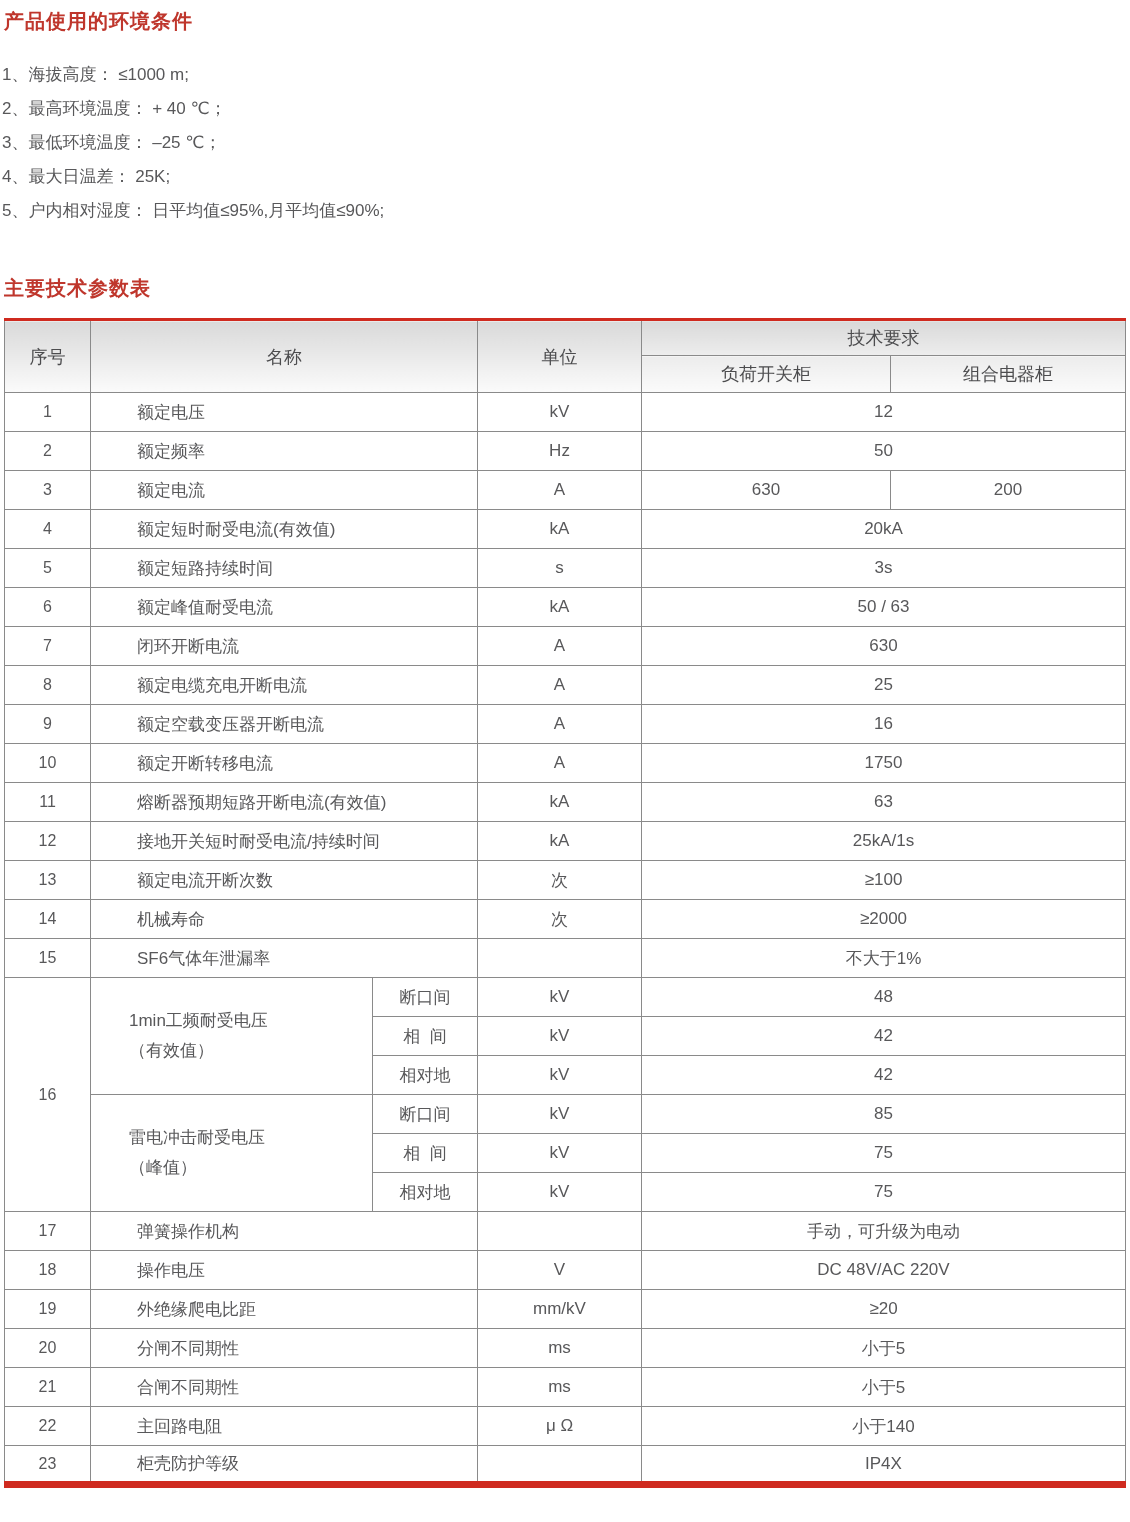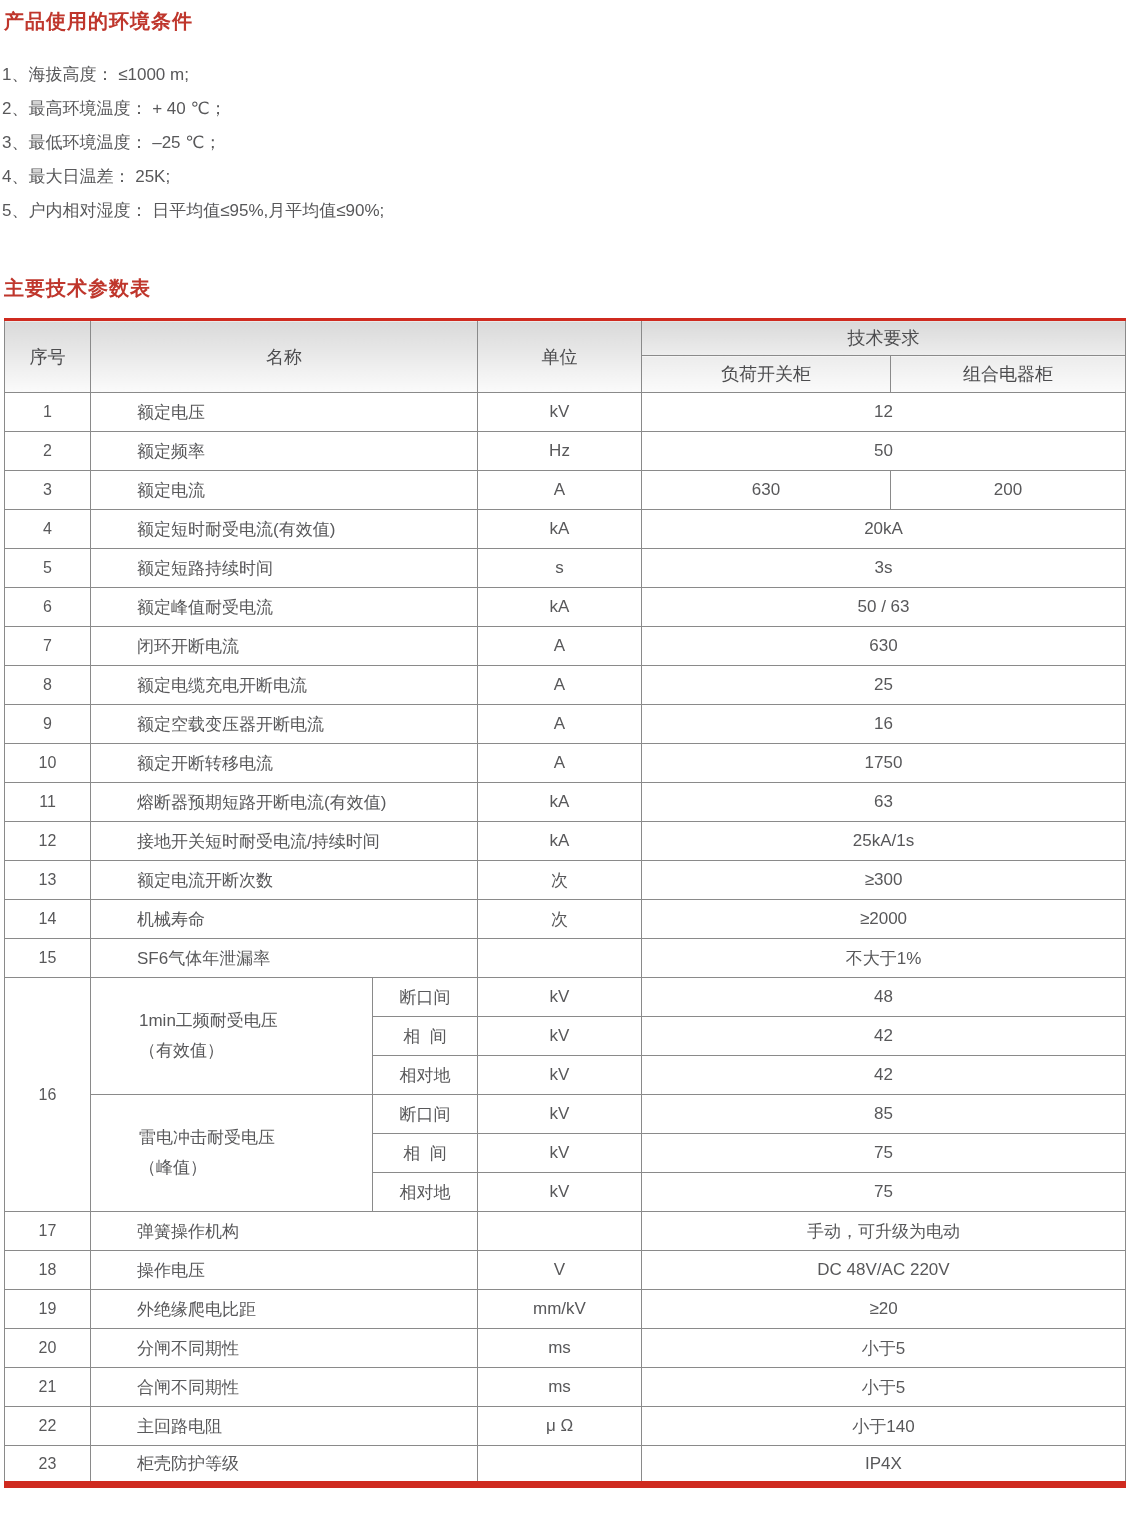--- a/index.html
+++ b/index.html
@@ -46,21 +46,21 @@
   thead tr.h1{height:36px;}
   thead tr.h2{height:37px;}
   .th-tall{background:linear-gradient(#d9d9d9,#fbfbfb);}
   .th-top{background:linear-gradient(#d9d9d9,#ededed);}
   .th-bot{background:linear-gradient(#ececec,#fbfbfb);}
 
   tbody tr{height:39px;}
   tbody td{font-size:17px;color:var(--text);text-align:center;}
   td.no{font-size:16px;}
   td.name{text-align:left;padding-left:46px;}
-  td.gname{text-align:left;padding-left:48px;white-space:pre-line;line-height:30px;}
+  td.gname{text-align:left;padding-left:38px;white-space:pre-line;line-height:30px;}
   td.sub{text-align:center;white-space:pre;}
   td.unit{text-align:center;}
   td.val{text-align:center;}
 </style>
 </head>
 <body>
 
 <div class="page">
 
   <h1 id="title-env" class="section-title">产品使用的环境条件</h1>
@@ -169,21 +169,21 @@
         <tr>
           <td class="no">12</td>
           <td colspan="2" class="name">接地开关短时耐受电流/持续时间</td>
           <td class="unit">kA</td>
           <td colspan="2" class="val">25kA/1s</td>
         </tr>
         <tr>
           <td class="no">13</td>
           <td colspan="2" class="name">额定电流开断次数</td>
           <td class="unit">次</td>
-          <td colspan="2" class="val">≥300</td>
+          <td colspan="2" class="val">≥100</td>
         </tr>
         <tr>
           <td class="no">14</td>
           <td colspan="2" class="name">机械寿命</td>
           <td class="unit">次</td>
           <td colspan="2" class="val">≥2000</td>
         </tr>
         <tr>
           <td class="no">15</td>
           <td colspan="2" class="name">SF6气体年泄漏率</td>

